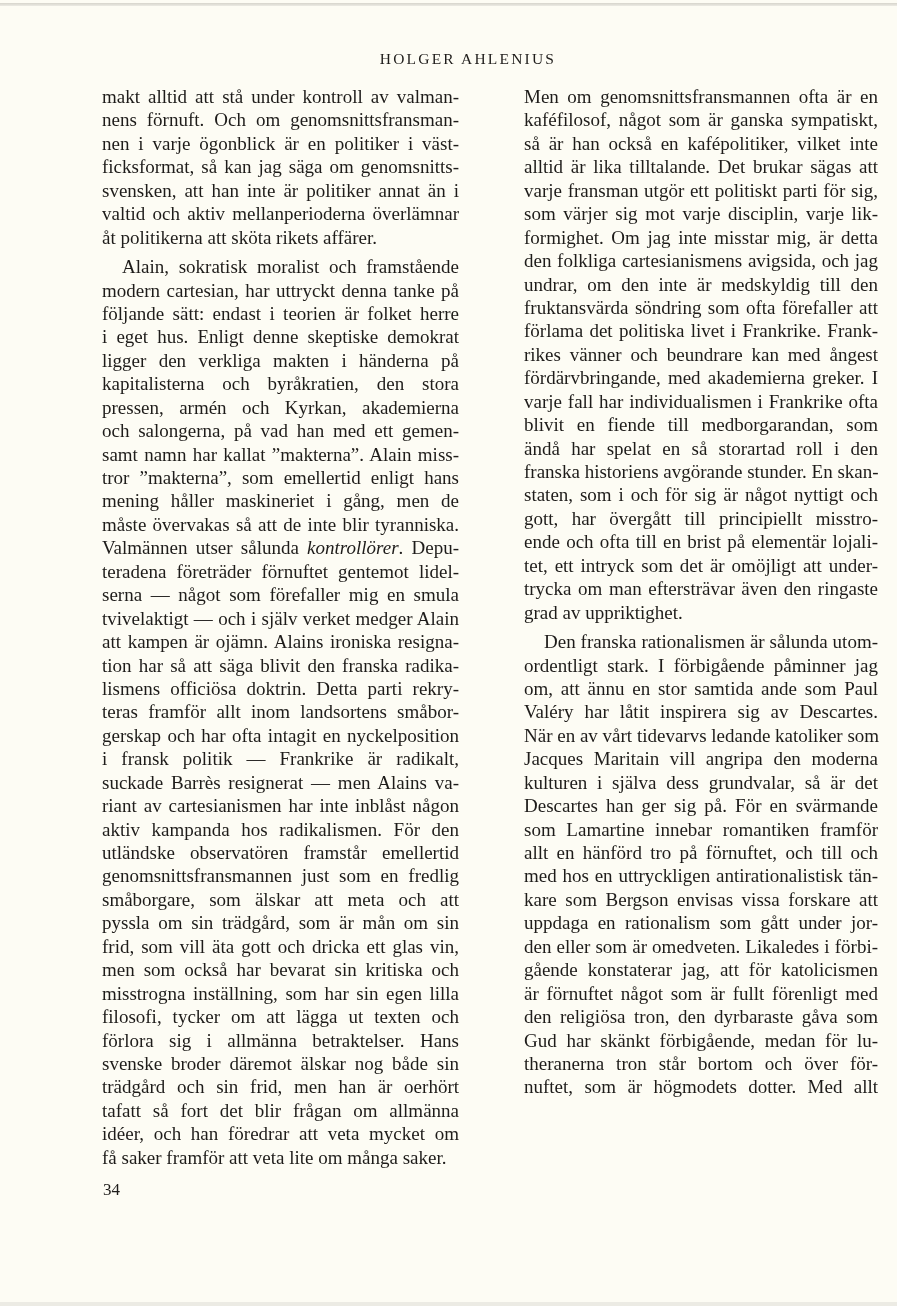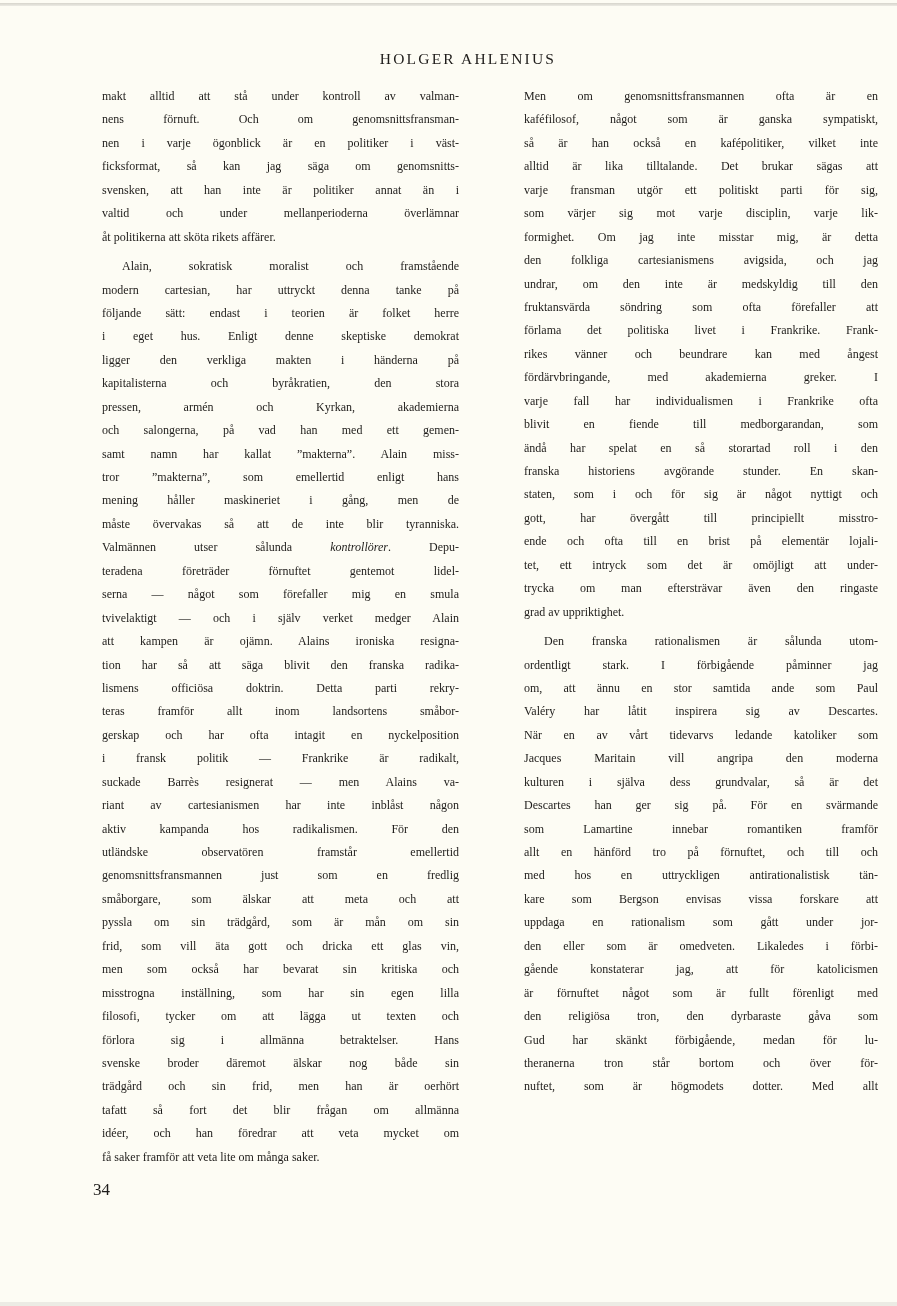--- a/index.html
+++ b/index.html
@@ -19,57 +19,57 @@
     background: #ecebe4;
   }
   .running-head {
     position: absolute; top: 50px; left: 0; width: 936px;
     text-align: center;
     font-size: 15.5px; letter-spacing: 2.2px;
   }
   .column {
     position: absolute; top: 85px;
     width: 357px;
-    font-size: 12px;
+    font-size: 19px;
     line-height: 23.45px;
   }
   .col-left { left: 102px; }
   .col-right { left: 480px; width: 354px; margin-left: 44px; }
   .line {
     display: block;
     white-space: nowrap;
     text-align: justify;
     text-align-last: justify;
     height: 23.45px;
     overflow: visible;
   }
   .line.last { text-align-last: left; }
   .line.indent { padding-left: 20px; }
   .gap { height: 6px; }
   .page-number {
-    position: absolute; top: 1180px; left: 93px;
+    position: absolute; top: 1180px; left: 103px;
     font-size: 17px;
   }
   em { font-style: italic; }
 </style>
 </head>
 <body>
 
 <div class="top-edge"></div>
 
 <div class="running-head">HOLGER AHLENIUS</div>
 
 <div class="column col-left">
     <div>
       <span class="line">makt alltid att stå under kontroll av valman-</span>
       <span class="line">nens förnuft. Och om genomsnittsfransman-</span>
       <span class="line">nen i varje ögonblick är en politiker i väst-</span>
       <span class="line">ficksformat, så kan jag säga om genomsnitts-</span>
       <span class="line">svensken, att han inte är politiker annat än i</span>
-      <span class="line">valtid och under mellanperioderna överlämnar</span>
+      <span class="line">valtid och aktiv mellanperioderna överlämnar</span>
       <span class="line last">åt politikerna att sköta rikets affärer.</span>
     </div>
     <div class="gap"></div>
     <div>
       <span class="line indent">Alain, sokratisk moralist och framstående</span>
       <span class="line">modern cartesian, har uttryckt denna tanke på</span>
       <span class="line">följande sätt: endast i teorien är folket herre</span>
       <span class="line">i eget hus. Enligt denne skeptiske demokrat</span>
       <span class="line">ligger den verkliga makten i händerna på</span>
       <span class="line">kapitalisterna och byråkratien, den stora</span>

